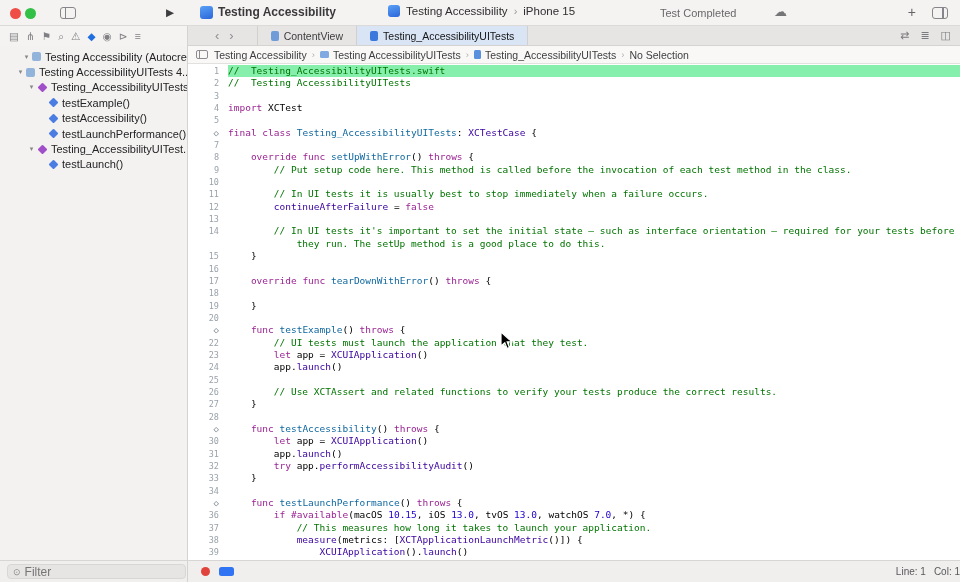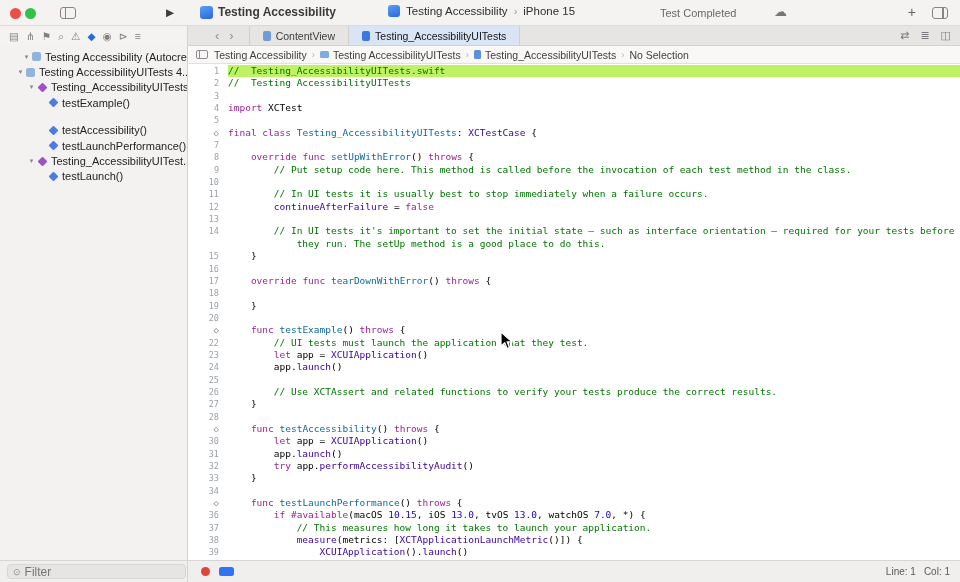--- a/index.html
+++ b/index.html
@@ -28,21 +28,21 @@
 .plus-ic{position:absolute;right:44px;top:4px;font-size:14px;color:#646467}
 
 
 .row2{height:20px;flex:none;display:flex}
 .nav-strip{width:188px;flex:none;display:flex;align-items:center;gap:7px;padding:0 6px 0 9px;background:#f5f3f1;border-right:1px solid #d5d3d1}
 .nav-ic{font-size:10.5px;color:#808084}
 .nav-ic.active{color:#1f6fe0}
 .tabbar{flex:1;display:flex;align-items:center;background:#e7e5e3;border-bottom:1px solid #d5d3d1;min-width:0}
 .hist{color:#8e8e92;font-size:13px;line-height:20px;padding:0 5px}
 .hist.first{margin-left:22px}
-.tabs{display:flex;height:100%;margin-left:10px}
+.tabs{display:flex;height:100%;margin-left:18px}
 .tab{display:flex;align-items:center;gap:5px;padding:0 13px;font-size:10.5px;color:#3c3c3e;border-right:1px solid #d2d0ce}
 .tab:first-child{border-left:1px solid #d2d0ce}
 .tab.active{background:#d9e4f4;color:#161618}
 .tab-ic{width:8px;height:10px;border-radius:2px;background:#6f9cd9;flex:none}
 .tab.active .tab-ic{background:#3d78dd}
 .ed-icons{margin-left:auto;display:flex;gap:11px;padding-right:9px}
 .ed-ic{font-size:11px;color:#7b7b7f}
 
 
 .main{flex:1;display:flex;min-height:0}
@@ -65,37 +65,37 @@
 .bc-ic{flex:none}
 .bc-ic.folder{width:9px;height:7px;border-radius:1.5px;background:#7fa9e0}
 .bc-ic.swift{width:7px;height:9px;border-radius:1.5px;background:#5a90dd}
 
 
 .code-area{flex:1;background:#fff;overflow:hidden;padding-top:1px;font-family:"DejaVu Sans Mono",monospace}
 .code-row{display:flex;height:12.35px;line-height:12.35px;white-space:pre;font-size:9.5px}
 .gutter{width:40px;flex:none;text-align:right;padding-right:9px;font-size:8.5px;color:#9aa2aa}
 .gutter.marker{font-size:9px;color:#7e858c}
 .code-text{flex:1;min-width:0}
-.code-row.sel .code-text{background:#bef264}
+.code-row.sel .code-text{background:#86efac}
 .tok-kw{color:#9b2393;font-weight:normal}
 .tok-com{color:#007400}
 .tok-typ{color:#3900a0}
 .tok-decl{color:#0f68a0}
 .tok-num{color:#1c00cf}
 .tok-pln{color:#000}
 
 
 .bottombar{height:22px;flex:none;display:flex;align-items:center;background:#f1efed;border-top:1px solid #d8d6d4}
 .filter-wrap{width:188px;flex:none;height:100%;display:flex;align-items:center;padding:0 7px;border-right:1px solid #d5d3d1}
 .filter-field{flex:1;display:flex;align-items:center;gap:4px;height:15px;padding:0 5px;background:#e7e5e3;border:1px solid #d9d7d5;border-radius:4px}
 .filter-ic{font-size:9px;color:#8b8b8f}
 .filter-field input{flex:1;border:none;outline:none;background:transparent;font-size:12px;font-family:"Liberation Sans",sans-serif;color:#333;min-width:0}
 .bb-red{width:9px;height:9px;border-radius:50%;background:#e0433c;margin-left:13px;flex:none}
 .bb-blue{width:15px;height:9px;border-radius:2.5px;background:#3074f3;margin-left:9px;flex:none}
-.linecol{margin-left:auto;padding-right:10px;display:flex;gap:8px;font-size:10px;color:#58585b}
+.linecol{margin-left:auto;display:flex;gap:8px;font-size:10px;color:#58585b}
 
 .cursor{position:absolute;left:500px;top:331px;pointer-events:none}
 </style>
 </head>
 <body>
 
 <div class="window">
 
   <div class="titlebar">
     <span class="dot red"></span>
@@ -166,21 +166,21 @@
         <div class="tree-row" style="padding-left: 26px;">
           <span class="disc">▾</span>
           <span class="t-ic class"></span>
           <span class="t-label">Testing_AccessibilityUITests</span>
         </div>
         <div class="tree-row" style="padding-left: 37px;">
           <span class="disc"></span>
           <span class="t-ic test"></span>
           <span class="t-label">testExample()</span>
         </div>
-        <div class="tree-row" style="padding-left: 37px; margin-top: 12px;">
+        <div class="tree-row" style="padding-left: 37px;">
           <span class="disc"></span>
           <span class="t-ic test"></span>
           <span class="t-label">testAccessibility()</span>
         </div>
         <div class="tree-row" style="padding-left: 37px;">
           <span class="disc"></span>
           <span class="t-ic test"></span>
           <span class="t-label">testLaunchPerformance()</span>
         </div>
         <div class="tree-row" style="padding-left: 26px;">

